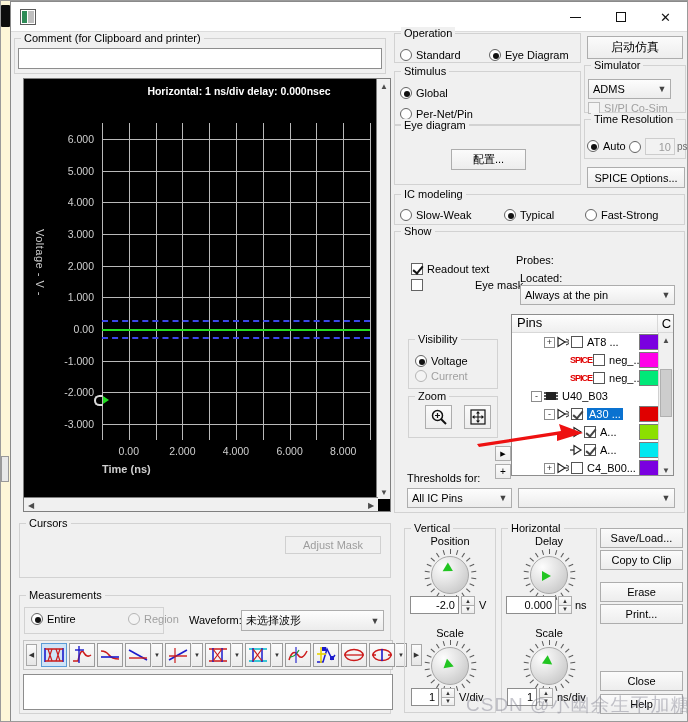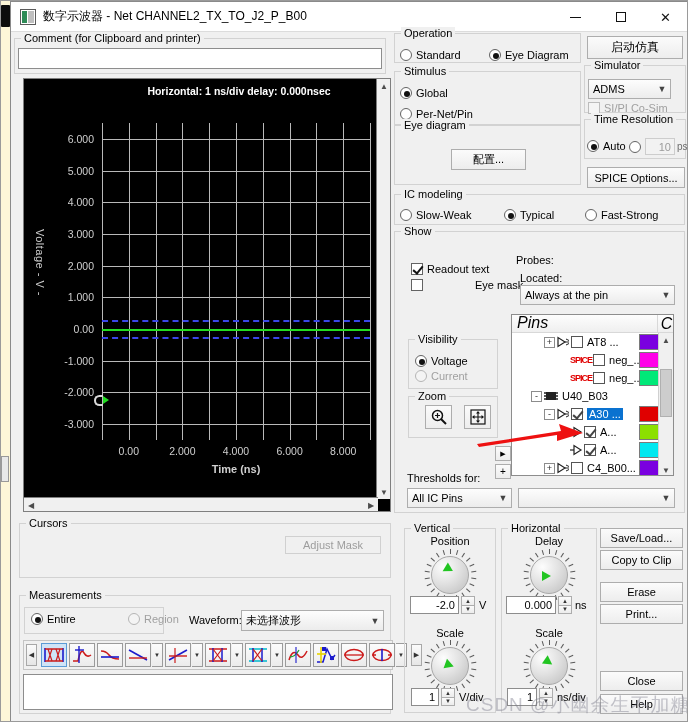--- a/index.html
+++ b/index.html
@@ -182,21 +182,21 @@
     color: #cfcfcf; font-size: 11px;
     writing-mode: vertical-rl; text-orientation: mixed;
     letter-spacing: 0.5px;
   }
   .xlab {
     position: absolute; color: #cfcfcf; font-size: 10.5px;
     transform: translateX(-50%); top: 366px;
   }
   .xtitle {
     position: absolute; left: 78px; width: 268px; top: 384px;
-    color: #cfcfcf; font-size: 11px; font-weight: bold; text-align: center;
+    color: #cfcfcf; font-size: 11px; font-weight: bold; 
   }
   .gl-h { position: absolute; left: 0; width: 100%; height: 1px; background: #b9b9b9; }
   .gl-v { position: absolute; top: 0; height: 100%; width: 1px; background: #b9b9b9; }
   .trace-green {
     position: absolute; left: 0; width: 100%; height: 2px; background: #22dd22;
   }
   .trace-dash {
     position: absolute; left: 0; width: 100%; height: 0;
     border-top: 2px dashed #3b47e8;
   }
@@ -230,21 +230,21 @@
 
   
   .pinlist {
     position: absolute; left: 500px; top: 312px; width: 163px; height: 162px;
     background: #fff; border: 1px solid #8d8d8d; overflow: hidden;
   }
   .pin-header {
     position: absolute; left: 0; top: 0; width: 163px; height: 18px;
     background: linear-gradient(#fdfdfd,#efefef);
     border-bottom: 1px solid #d8d8d8;
-    display: flex; align-items: flex-end; font-size: 16px; font-style: italic;
+    display: flex; align-items: flex-start; font-size: 13px;
   }
   .pin-header .h1 { padding-left: 5px; flex: 1; }
   .pin-header .h2 {
     width: 18px; text-align: center; border-left: 1px solid #d8d8d8;
     height: 100%; display: flex; align-items: center; justify-content: center;
   }
   .pin-rows {
     position: absolute; left: 0; top: 18px; width: 148px; height: 144px;
     overflow: hidden;
   }
@@ -335,21 +335,20 @@
 
   <div class="desktop-strip">
     <div class="desktop-icon"></div>
     <div class="desktop-icon2"></div>
   </div>
 
   <div class="window">
 
     <div class="titlebar">
       <div class="title-icon"></div>
-      <div class="title-text">数字示波器 - Net CHANNEL2_TX_TO_J2_P_B00</div>
       <div class="win-btns">
         <div class="win-btn">
             <div class="glyph-min"></div>
           </div>
         <div class="win-btn">
             <div class="glyph-max"></div>
           </div>
         <div class="win-btn close">
             <span>✕</span>
           </div>

